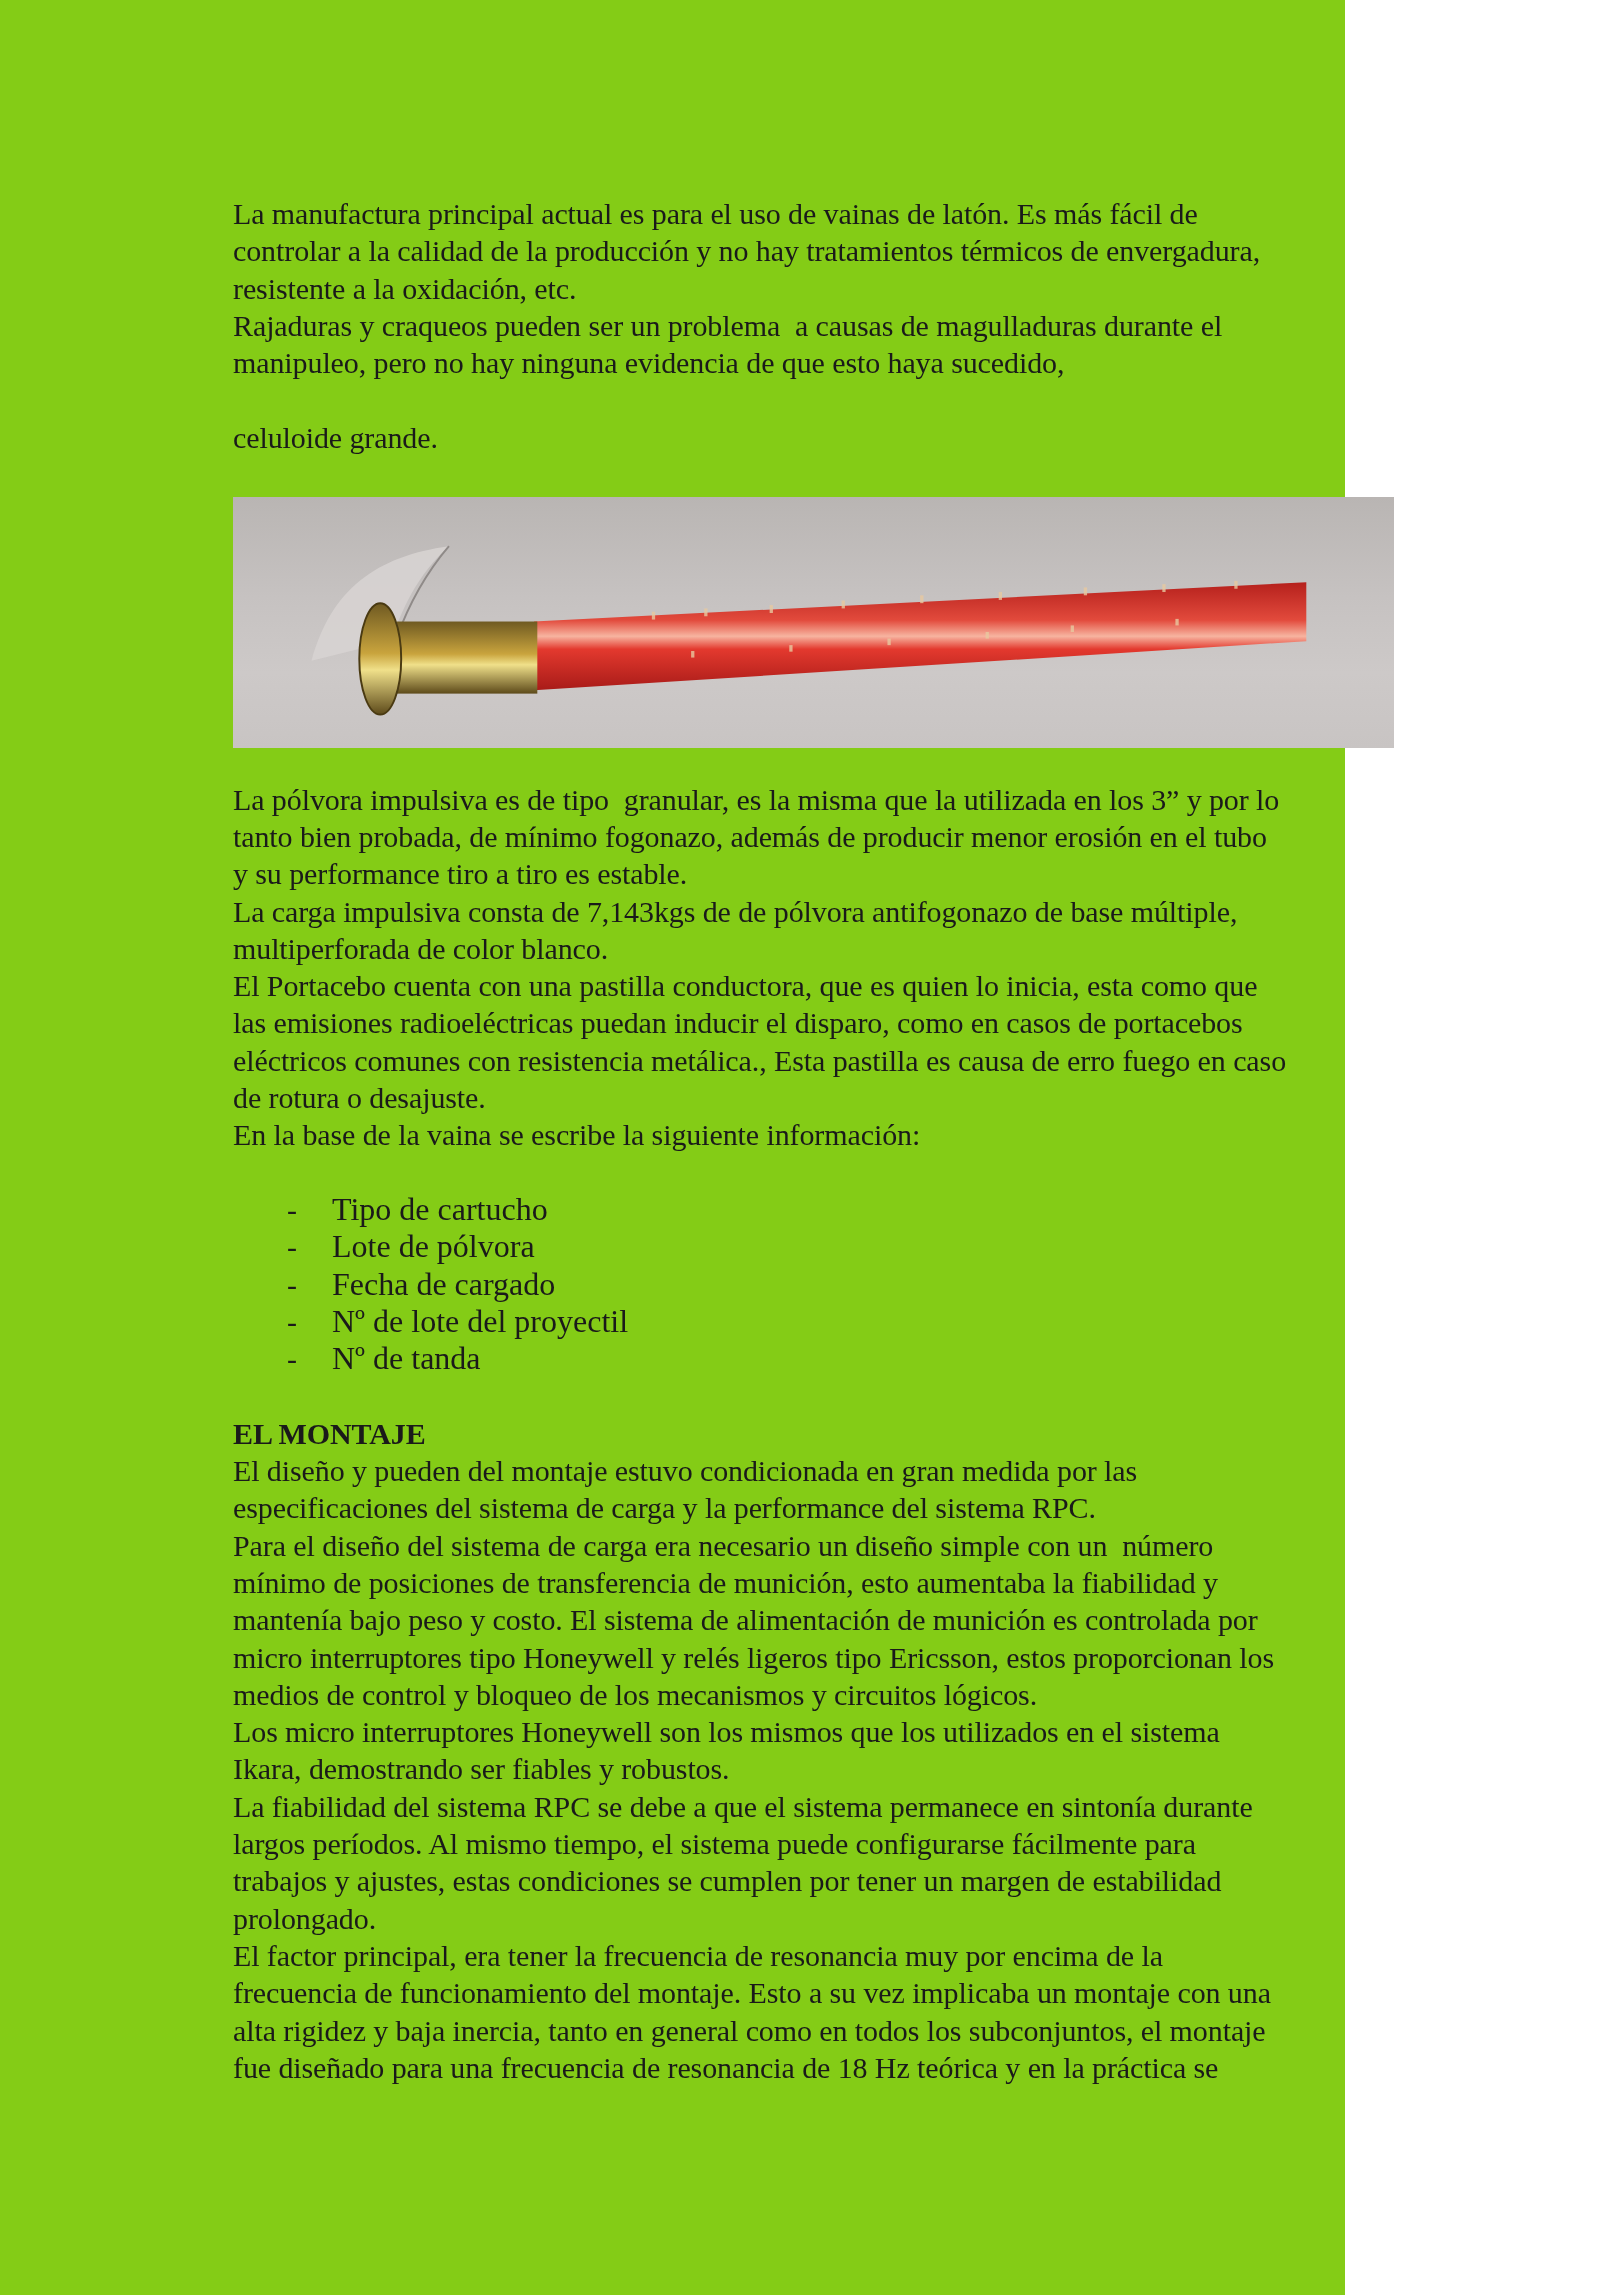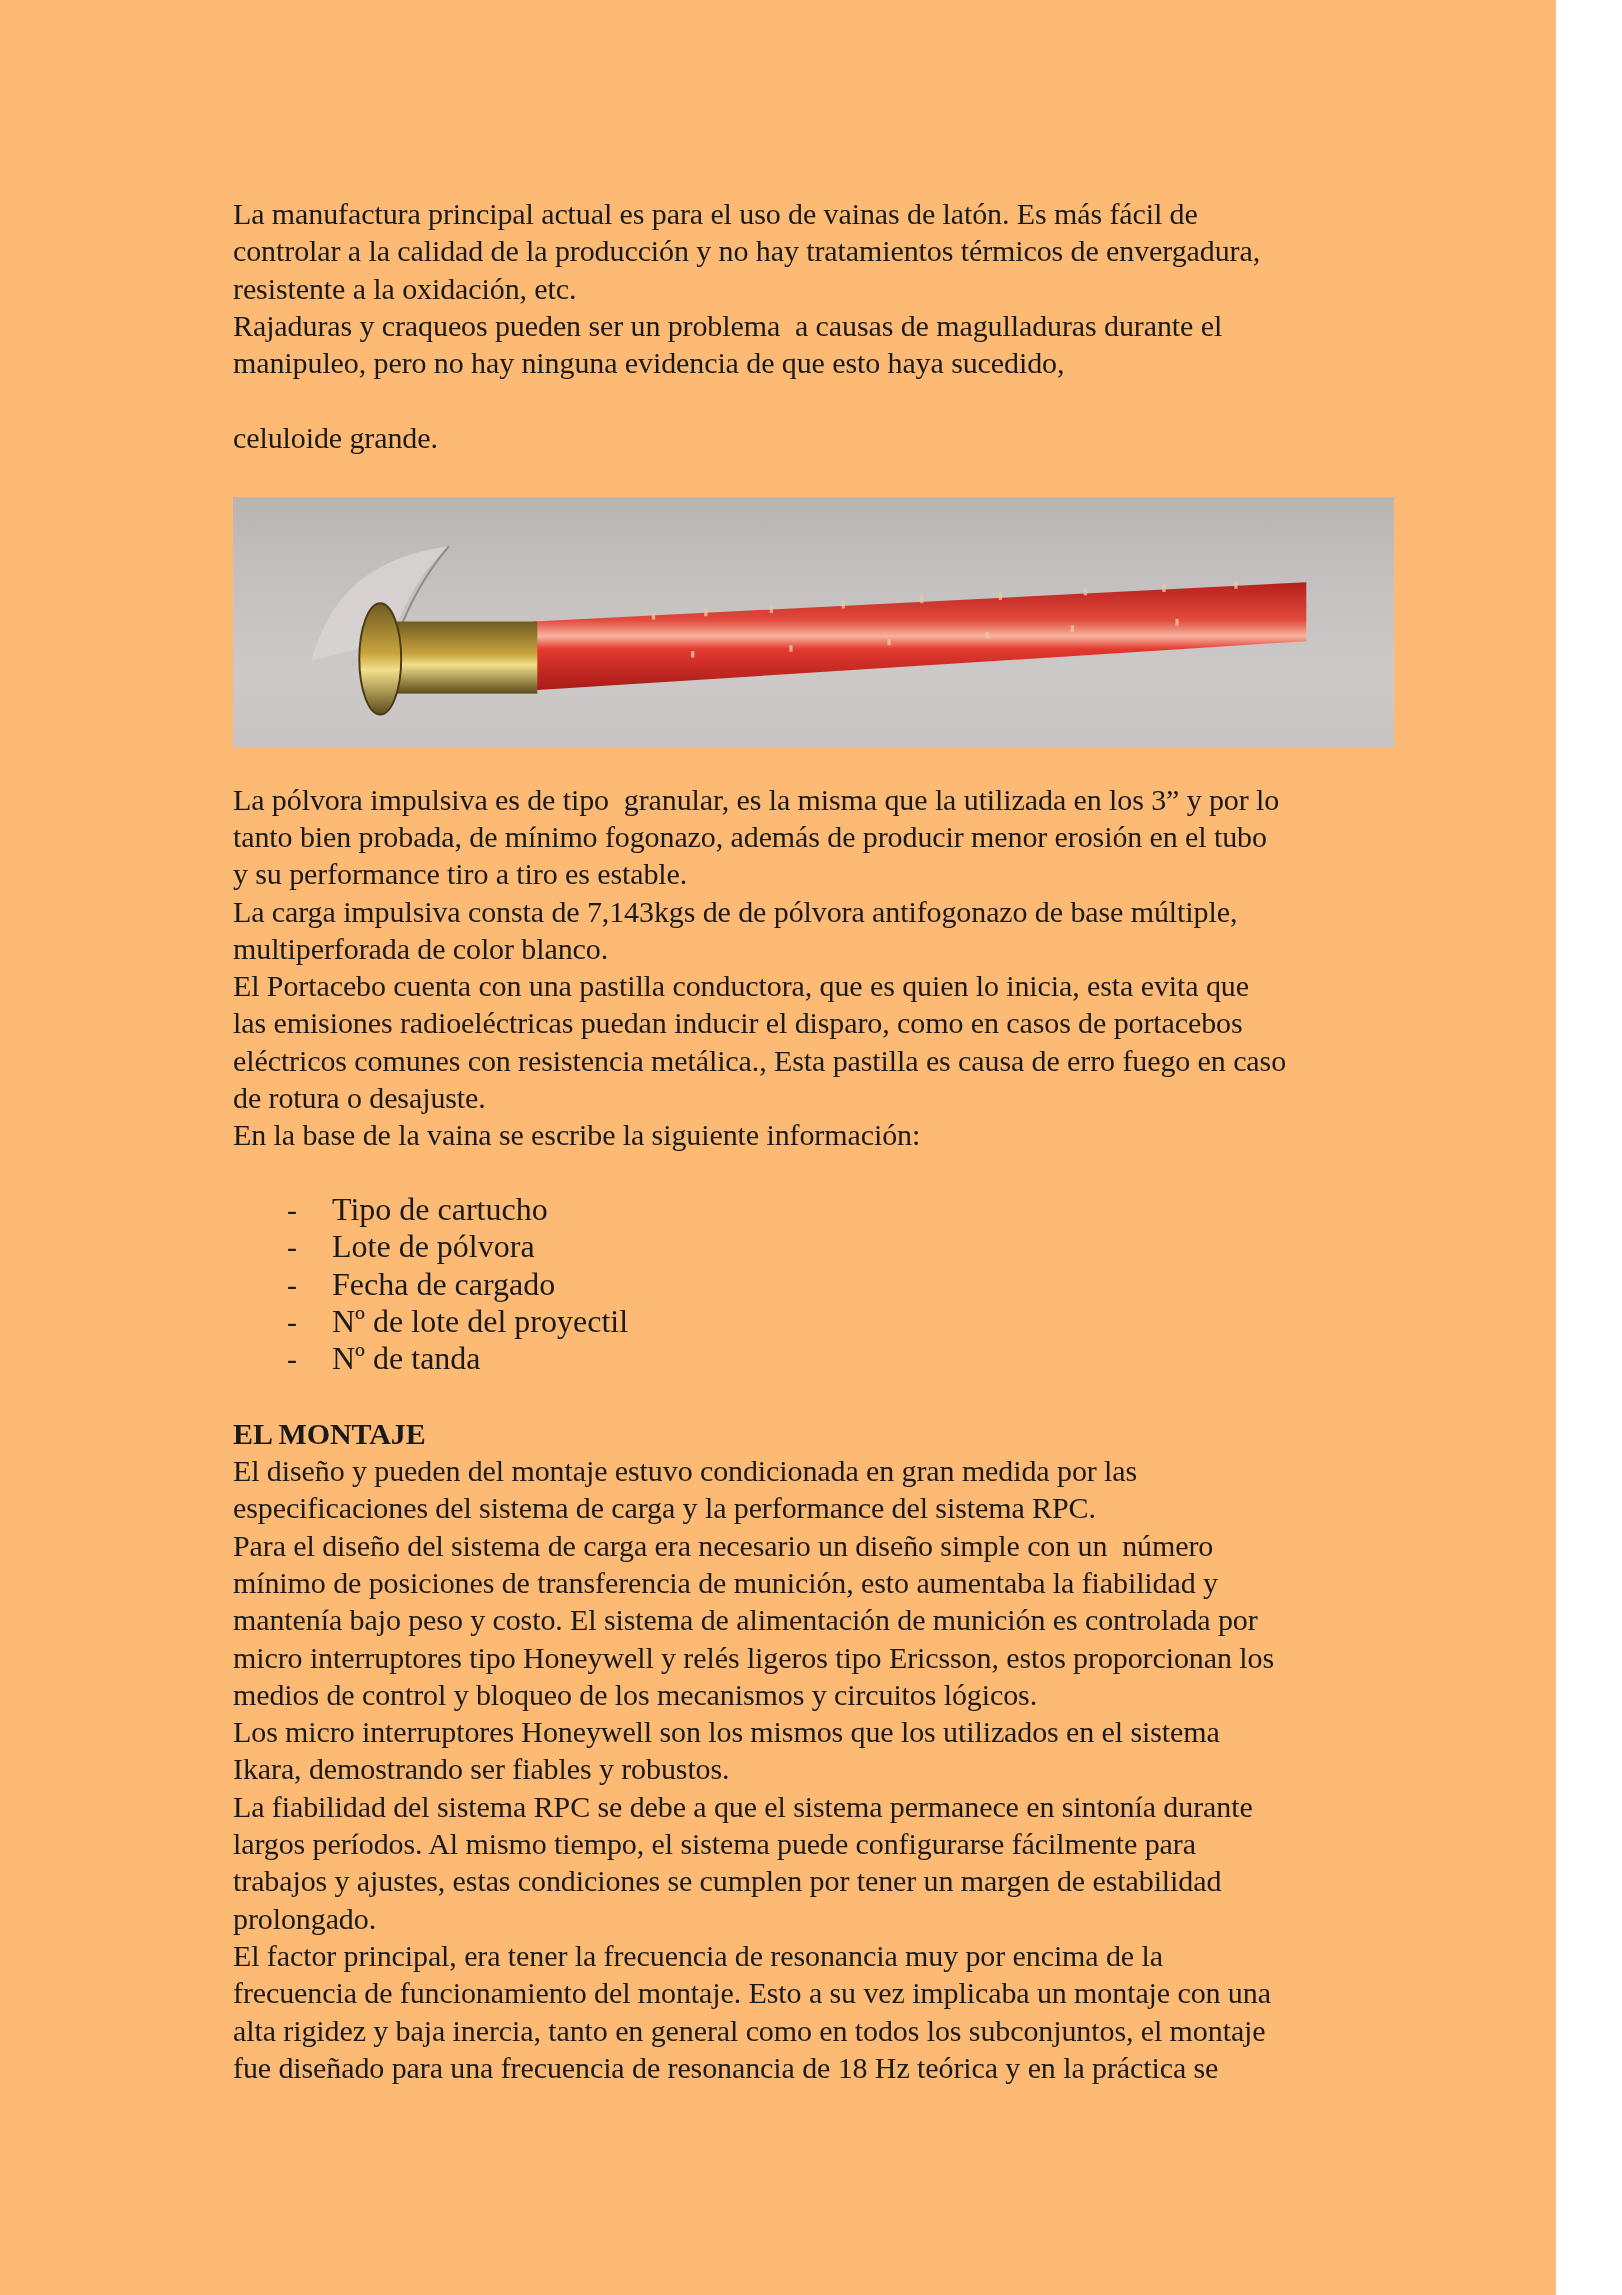--- a/index.html
+++ b/index.html
@@ -1,17 +1,17 @@
 <!DOCTYPE html>
 <html style="font-size:10.5px"><head>
 <meta charset="utf-8">
 <style>
   html, body { margin:0; padding:0; background:#ffffff; }
   body { width:1623px; height:2295px; position:relative; overflow:hidden; }
-  .page { position:absolute; left:0; top:0; width:1556px; height:2295px; background:#fdba74; }
+  .page { position:absolute; left:0; top:0; width:1345px; height:2295px; background:#84cc16; }
   .txt { position:absolute; left:233px; font-family:"Liberation Serif", "DejaVu Serif", serif; font-size:30px; color:#1a1a1a; white-space:pre; line-height:37px; letter-spacing:-0.1px; }
   .bold { font-weight:bold;text-align:center; }
   .li-dash { position:absolute; left:287px; font-family:"Liberation Serif", serif; font-size:30px; color:#1a1a1a; line-height:37px; }
   .li-text { position:absolute; left:332px; font-family:"Liberation Serif", serif; font-size:32px; color:#1a1a1a; white-space:pre; line-height:37px; }
   .photo { position:absolute; left:233px; top:497px; width:1161px; height:251px; overflow:hidden;
            background: linear-gradient(180deg, #b9b5b3 0%, #c6c2c1 40%, #cdc9c8 70%, #c8c4c3 100%); }
   .photo svg { position:absolute; left:0; top:0; width:100%; height:100%; }
 </style>
 </head>
 <body>
@@ -70,21 +70,21 @@
 
       <ellipse cx="225" cy="247" rx="32" ry="85" fill="url(#brassGrad)" stroke="#4a3a12" stroke-width="3"></ellipse>
     </svg>
   </div>
 
   <div class="txt" style="top:781px">La pólvora impulsiva es de tipo  granular, es la misma que la utilizada en los 3” y por lo</div>
   <div class="txt" style="top:818px">tanto bien probada, de mínimo fogonazo, además de producir menor erosión en el tubo</div>
   <div class="txt" style="top:855px">y su performance tiro a tiro es estable.</div>
   <div class="txt" style="top:893px">La carga impulsiva consta de 7,143kgs de de pólvora antifogonazo de base múltiple,</div>
   <div class="txt" style="top:930px">multiperforada de color blanco.</div>
-  <div class="txt" style="top:967px">El Portacebo cuenta con una pastilla conductora, que es quien lo inicia, esta evita que</div>
+  <div class="txt" style="top:967px">El Portacebo cuenta con una pastilla conductora, que es quien lo inicia, esta como que</div>
   <div class="txt" style="top:1004px">las emisiones radioeléctricas puedan inducir el disparo, como en casos de portacebos</div>
   <div class="txt" style="top:1042px">eléctricos comunes con resistencia metálica., Esta pastilla es causa de erro fuego en caso</div>
   <div class="txt" style="top:1079px">de rotura o desajuste.</div>
   <div class="txt" style="top:1116px">En la base de la vaina se escribe la siguiente información:</div>
 
   <div>
     <div class="li-dash" style="top:1191px">-</div>
     <div class="li-text" style="top:1191px">Tipo de cartucho</div>
     <div class="li-dash" style="top:1228px">-</div>
     <div class="li-text" style="top:1228px">Lote de pólvora</div>

